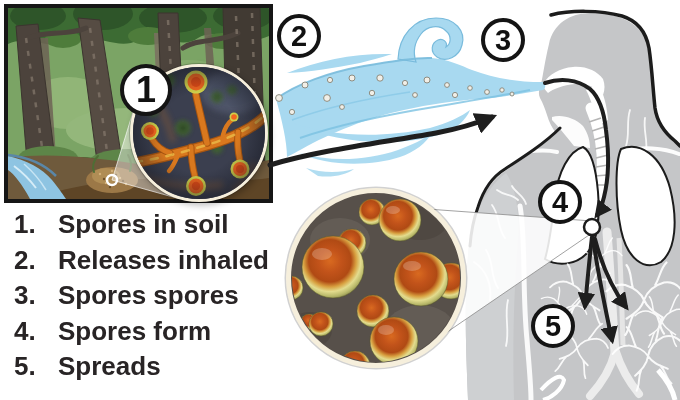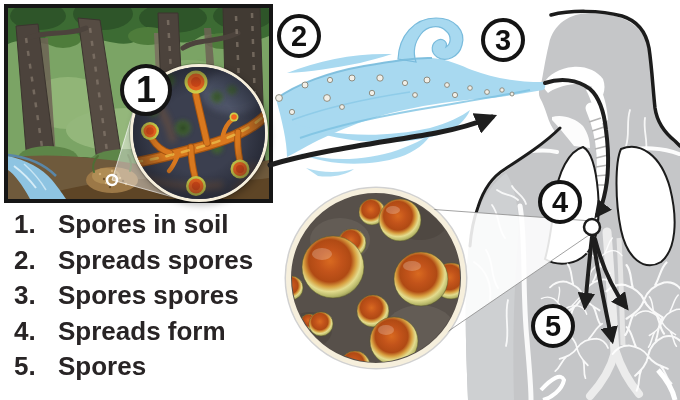--- a/index.html
+++ b/index.html
@@ -392,29 +392,29 @@
       <span>5</span>
     </div>
 
   <div class="abs" id="legend">
     <div class="legend-row">
       <span class="legend-num">1.</span>
       <span>Spores in soil</span>
     </div>
     <div class="legend-row">
       <span class="legend-num">2.</span>
-      <span>Spreads spores</span>
+      <span>Releases inhaled</span>
     </div>
     <div class="legend-row">
       <span class="legend-num">3.</span>
       <span>Spores spores</span>
     </div>
     <div class="legend-row">
       <span class="legend-num">4.</span>
-      <span>Spreads form</span>
+      <span>Spores form</span>
     </div>
     <div class="legend-row">
       <span class="legend-num">5.</span>
-      <span>Spores</span>
+      <span>Spreads</span>
     </div>
   </div>
 
 </div>
 
 </body></html>

